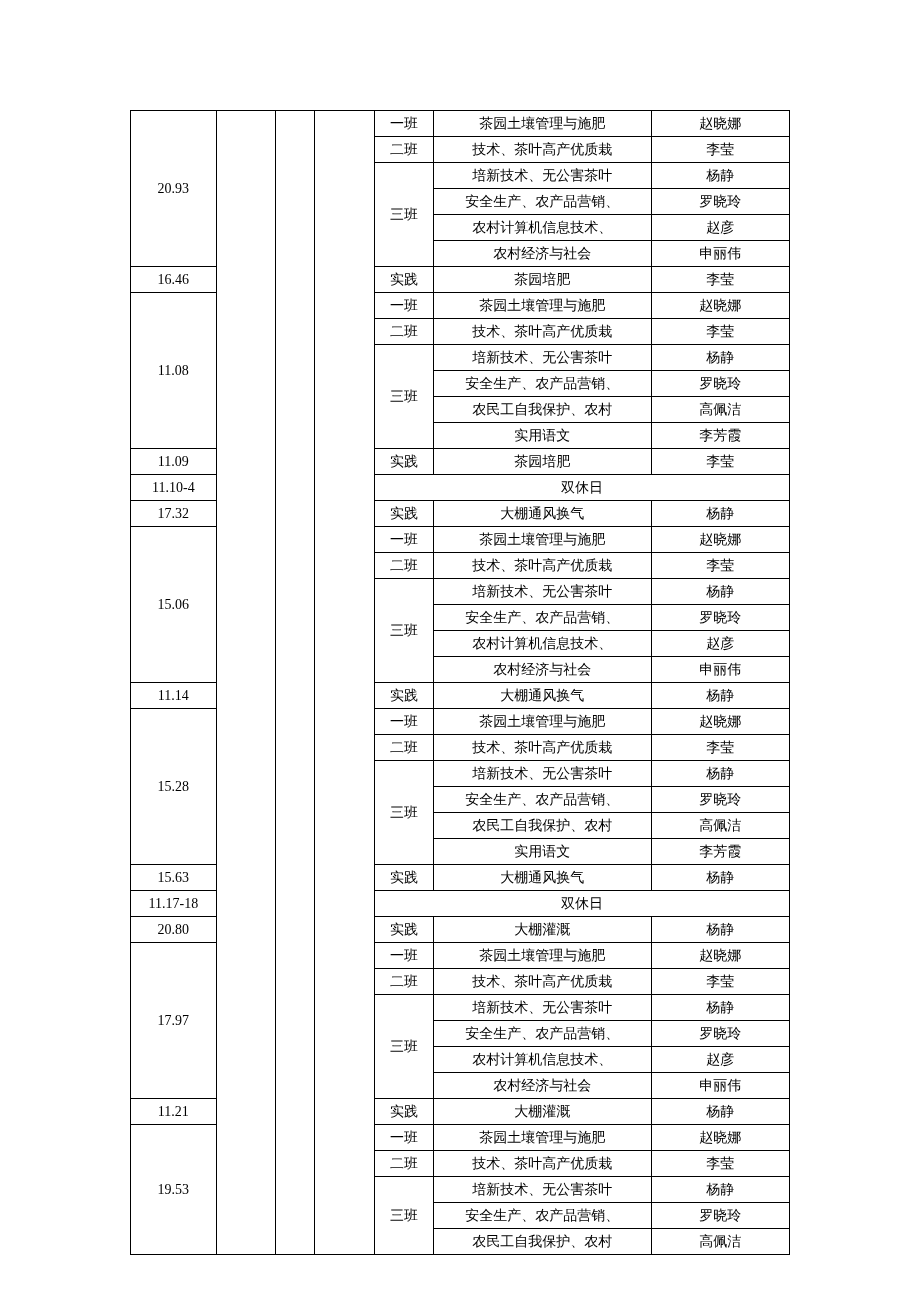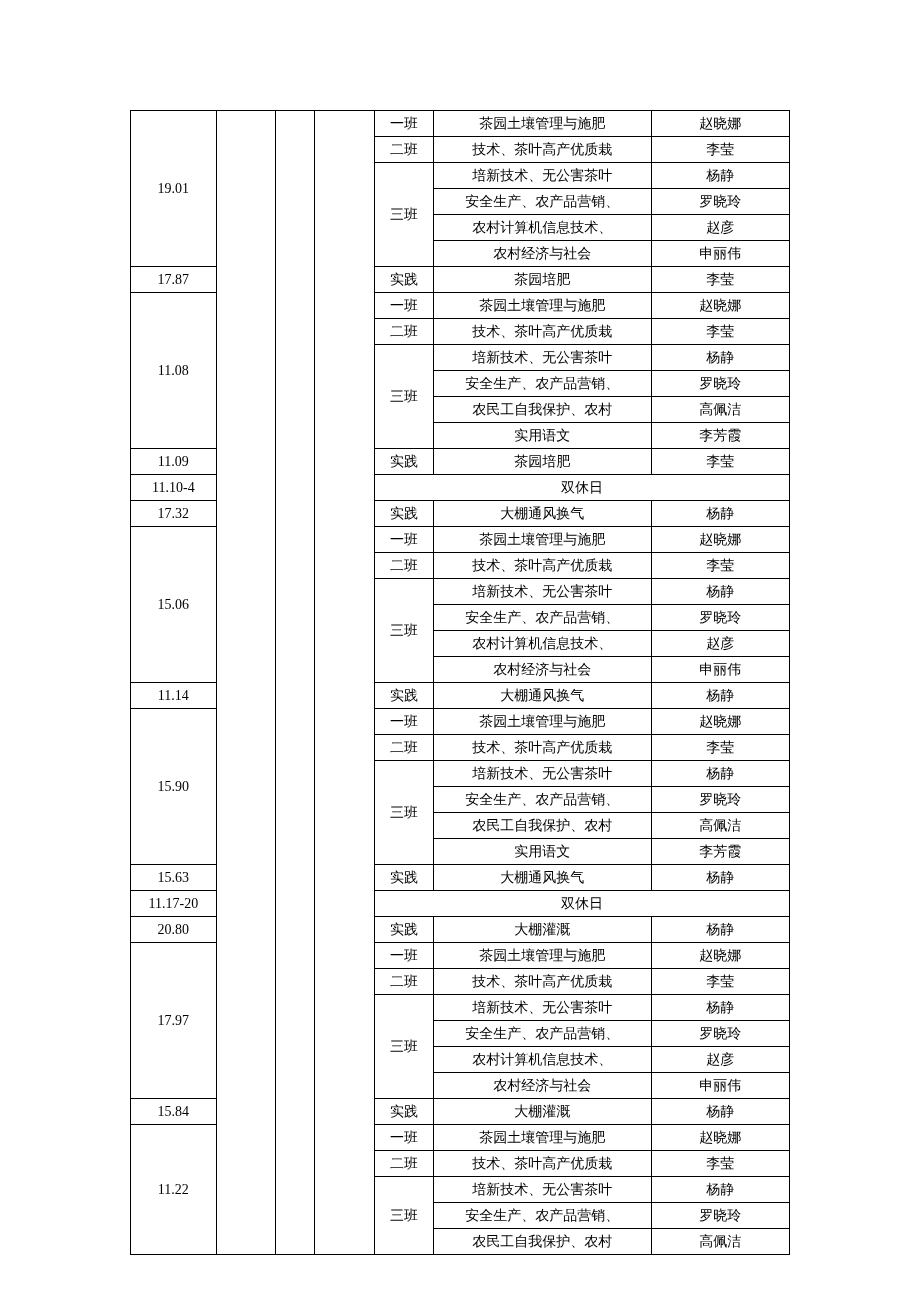--- a/index.html
+++ b/index.html
@@ -51,21 +51,21 @@
       <col class="c-date">
       <col class="c-blank1">
       <col class="c-blank2">
       <col class="c-blank3">
       <col class="c-class">
       <col class="c-subject">
       <col class="c-teacher">
     </colgroup>
     <tbody id="schedule-body">
         <tr>
-          <td rowspan="6">19.01</td>
+          <td rowspan="6">20.93</td>
           <td rowspan="44"></td>
           <td rowspan="44"></td>
           <td rowspan="44"></td>
           <td rowspan="1">一班</td>
           <td>茶园土壤管理与施肥</td>
           <td>赵晓娜</td>
         </tr>
         <tr>
           <td rowspan="1">二班</td>
           <td>技术、茶叶高产优质栽</td>
@@ -82,21 +82,21 @@
         </tr>
         <tr>
           <td>农村计算机信息技术、</td>
           <td>赵彦</td>
         </tr>
         <tr>
           <td>农村经济与社会</td>
           <td>申丽伟</td>
         </tr>
         <tr>
-          <td rowspan="1">17.87</td>
+          <td rowspan="1">16.46</td>
           <td rowspan="1">实践</td>
           <td>茶园培肥</td>
           <td>李莹</td>
         </tr>
         <tr>
           <td rowspan="6">11.08</td>
           <td rowspan="1">一班</td>
           <td>茶园土壤管理与施肥</td>
           <td>赵晓娜</td>
         </tr>
@@ -166,21 +166,21 @@
           <td>农村经济与社会</td>
           <td>申丽伟</td>
         </tr>
         <tr>
           <td rowspan="1">11.14</td>
           <td rowspan="1">实践</td>
           <td>大棚通风换气</td>
           <td>杨静</td>
         </tr>
         <tr>
-          <td rowspan="6">15.90</td>
+          <td rowspan="6">15.28</td>
           <td rowspan="1">一班</td>
           <td>茶园土壤管理与施肥</td>
           <td>赵晓娜</td>
         </tr>
         <tr>
           <td rowspan="1">二班</td>
           <td>技术、茶叶高产优质栽</td>
           <td>李莹</td>
         </tr>
         <tr>
@@ -200,21 +200,21 @@
           <td>实用语文</td>
           <td>李芳霞</td>
         </tr>
         <tr>
           <td rowspan="1">15.63</td>
           <td rowspan="1">实践</td>
           <td>大棚通风换气</td>
           <td>杨静</td>
         </tr>
         <tr>
-          <td>11.17-20</td>
+          <td>11.17-18</td>
           <td colspan="3">双休日</td>
         </tr>
         <tr>
           <td rowspan="1">20.80</td>
           <td rowspan="1">实践</td>
           <td>大棚灌溉</td>
           <td>杨静</td>
         </tr>
         <tr>
           <td rowspan="6">17.97</td>
@@ -238,27 +238,27 @@
         </tr>
         <tr>
           <td>农村计算机信息技术、</td>
           <td>赵彦</td>
         </tr>
         <tr>
           <td>农村经济与社会</td>
           <td>申丽伟</td>
         </tr>
         <tr>
-          <td rowspan="1">15.84</td>
+          <td rowspan="1">11.21</td>
           <td rowspan="1">实践</td>
           <td>大棚灌溉</td>
           <td>杨静</td>
         </tr>
         <tr>
-          <td rowspan="5">11.22</td>
+          <td rowspan="5">19.53</td>
           <td rowspan="1">一班</td>
           <td>茶园土壤管理与施肥</td>
           <td>赵晓娜</td>
         </tr>
         <tr>
           <td rowspan="1">二班</td>
           <td>技术、茶叶高产优质栽</td>
           <td>李莹</td>
         </tr>
         <tr>

